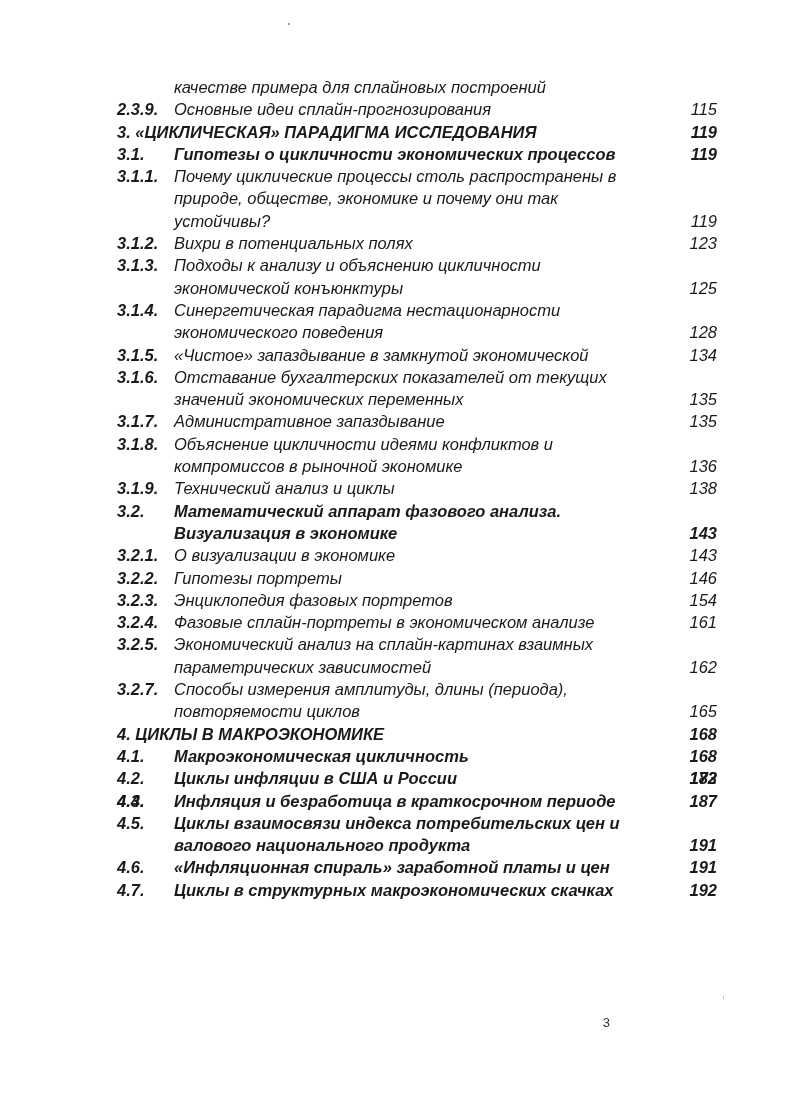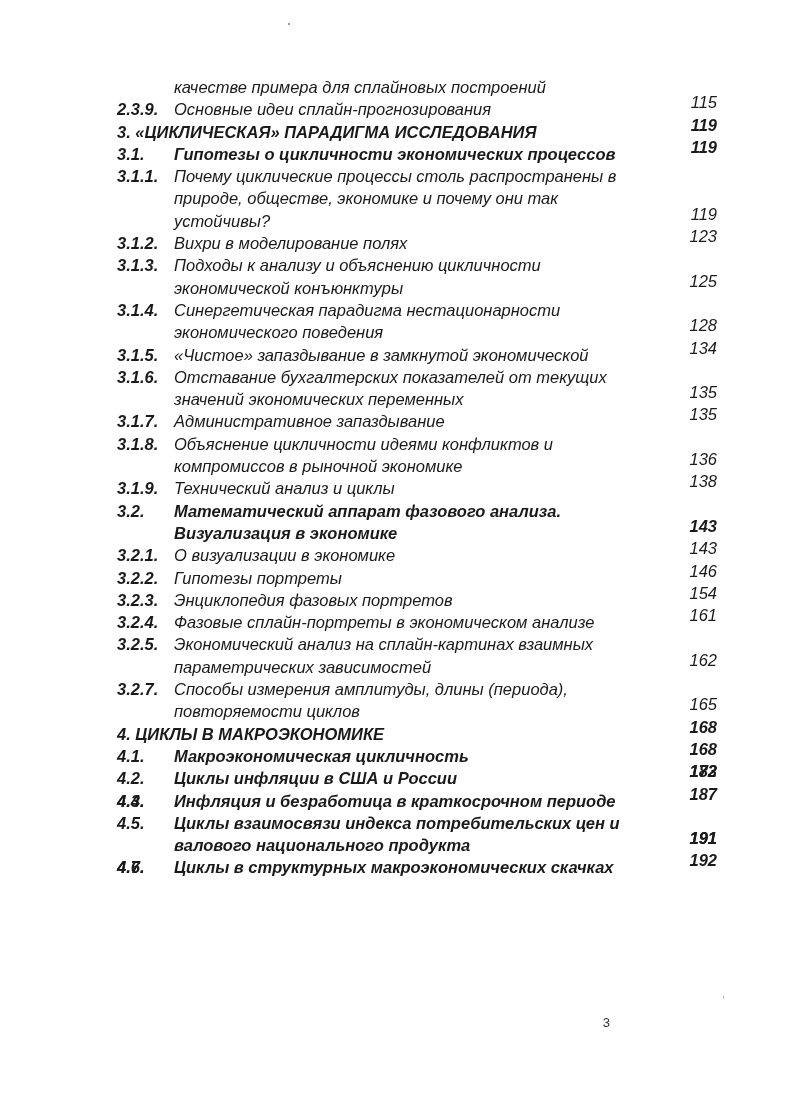--- a/index.html
+++ b/index.html
@@ -4,21 +4,21 @@
 <style>
   html, body { margin: 0; padding: 0; background: #ffffff; }
   body { width: 798px; height: 1096px; position: relative; overflow: hidden;
          font-family: "Liberation Sans", "DejaVu Sans", sans-serif; color: #1a1a1a; }
   .page { position: absolute; left: 0; top: 0; width: 648px; height: 1096px; }
   .toc { position: absolute; left: 117px; top: 76px; width: 600px; }
   .row { position: relative; font-style: italic; font-size: 16.5px; line-height: 22.3px; }
   .row .num { position: absolute; left: 0; top: 0; width: 56px; white-space: nowrap; font-weight: bold; }
   .row .text { display: block; margin-left: 57px; width: 470px; }
   .row .text .line { display: block; white-space: nowrap; }
-  .row .pg { position: absolute; right: 0; bottom: 7px; text-align: center; white-space: nowrap; font-style: italic; }
+  .row .pg { position: absolute; right: 0; bottom: 0; text-align: center; white-space: nowrap; font-style: italic; }
   .row.bold { font-weight: bold; }
   .row.chapter .text { margin-left: 0; width: 560px; }
   .row.cont .text { margin-left: 57px; }
   .footer-page { position: absolute; right: 38px; top: 1015px; font-size: 13px; color: #333; }
   .speck { position: absolute; left: 288px; top: 23px; width: 2px; height: 2px; background: #999; }
   .speck2 { position: absolute; left: 723px; top: 996px; width: 1px; height: 3px; background: #bbb; }
 </style>
 </head>
 <body>
 
@@ -57,21 +57,21 @@
         <span class="text">
           <span class="line">Почему циклические процессы столь распространены в</span>
           <span class="line">природе, обществе, экономике и почему они так</span>
           <span class="line">устойчивы?</span>
         </span>
         <span class="pg">119</span>
       </div>
       <div class="row">
         <span class="num">3.1.2.</span>
         <span class="text">
-          <span class="line">Вихри в моделирование полях</span>
+          <span class="line">Вихри в потенциальных полях</span>
         </span>
         <span class="pg">123</span>
       </div>
       <div class="row">
         <span class="num">3.1.3.</span>
         <span class="text">
           <span class="line">Подходы к анализу и объяснению цикличности</span>
           <span class="line">экономической конъюнктуры</span>
         </span>
         <span class="pg">125</span>
@@ -207,20 +207,23 @@
       <div class="row bold">
         <span class="num">4.5.</span>
         <span class="text">
           <span class="line">Циклы взаимосвязи индекса потребительских цен и</span>
           <span class="line">валового национального продукта</span>
         </span>
         <span class="pg">191</span>
       </div>
       <div class="row bold">
         <span class="num">4.6.</span>
+        <span class="text">
+          <span class="line">«Инфляционная спираль» заработной платы и цен</span>
+        </span>
         <span class="pg">191</span>
       </div>
       <div class="row bold">
         <span class="num">4.7.</span>
         <span class="text">
           <span class="line">Циклы в структурных макроэкономических скачках</span>
         </span>
         <span class="pg">192</span>
       </div>
     </div>

